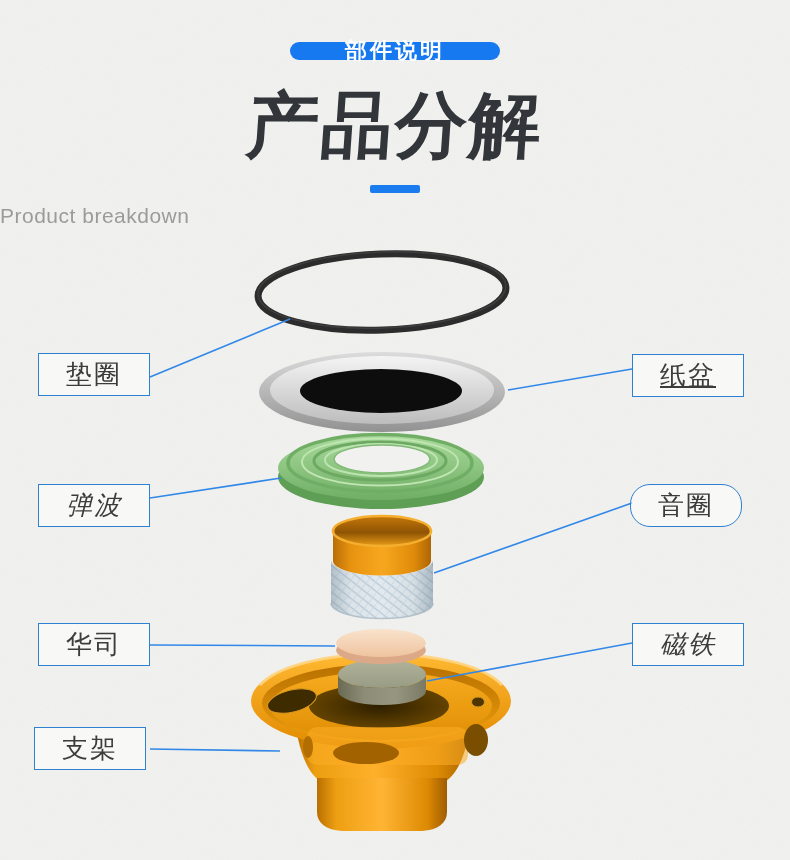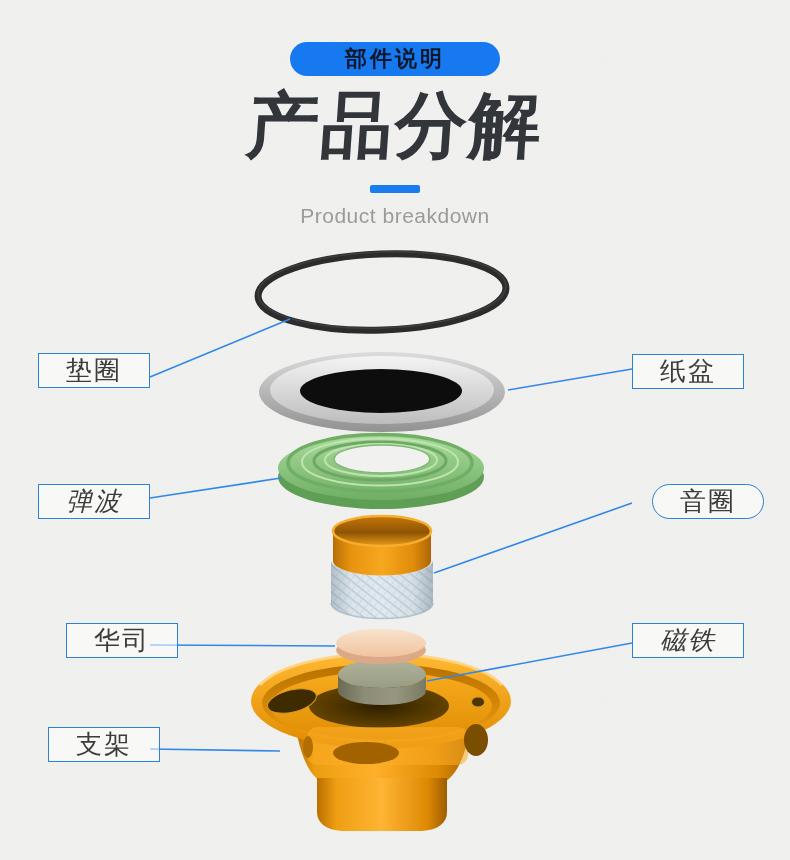--- a/index.html
+++ b/index.html
@@ -3,40 +3,40 @@
 <meta charset="utf-8">
 <style>
   html,body{margin:0;padding:0;}
   body{
     width:790px;height:860px;position:relative;overflow:hidden;
     background:#F1F1EF;
     font-family:"Liberation Sans", sans-serif;
   }
   #art{position:absolute;left:0;top:0;z-index:0;}
   .badge{
-    position:absolute;left:290px;top:42px;width:210px;height:34px;
-    background:#1779F0;border-radius:17px;color:#0f172a;
+    position:absolute;left:290px;top:42px;width:210px;height:18px;
+    background:#1779F0;border-radius:17px;color:#ffffff;
     font-size:22px;font-weight:bold;letter-spacing:3px;
     display:flex;align-items:center;justify-content:center;z-index:2;
   }
   .title{
     position:absolute;left:0;top:88px;width:790px;text-align:center;
     font-size:72px;font-weight:bold;color:#32363A;letter-spacing:2px;
     transform:skewX(-4deg);line-height:1.05;z-index:2;
   }
   .divider{
     position:absolute;left:370px;top:185px;width:50px;height:8px;
     background:#1B7CEF;border-radius:2px;z-index:2;
   }
   .subtitle{
-    position:absolute;left:0;top:204px;width:790px;text-align:center;
+    position:absolute;left:0;top:204px;width:790px;
     font-size:21px;color:#9B9B9B;letter-spacing:0.5px;z-index:2;
   }
   .label-box{
-    position:absolute;width:112px;height:35px;box-sizing:border-box;
+    position:absolute;width:112px;height:43px;box-sizing:border-box;
     border:1.5px solid #2E80D2;background:rgba(255,255,255,0.55);
     display:flex;align-items:center;justify-content:center;
     font-size:26px;color:#3C3C3C;letter-spacing:2px;z-index:3;
   }
 </style>
 </head>
 <body>
 
 <svg id="art" width="790" height="860" viewBox="0 0 790 860">
   <defs>
@@ -196,18 +196,18 @@
     <line x1="150" y1="749" x2="280" y2="751"></line>
   </g>
 </svg>
 
 <div class="badge">部件说明</div>
 <div class="title">产品分解</div>
 <div class="divider"></div>
 <div class="subtitle">Product breakdown</div>
 
 <div class="label-box" style="left:38px;top:353px;">垫圈</div>
-<div class="label-box" style="left:632px;top:354px;">纸盆</div>
+<div class="label-box" style="left:632px;top:354px;text-decoration:underline;">纸盆</div>
 <div class="label-box" style="left:38px;top:484px;font-style:italic;">弹波</div>
-<div class="label-box" style="left:652px;top:484px;border-radius:20px;">音圈</div>
-<div class="label-box" style="left:38px;top:623px;margin-left:28px;">华司</div>
+<div class="label-box" style="left:630px;top:484px;border-radius:20px;">音圈</div>
+<div class="label-box" style="left:38px;top:623px;">华司</div>
 <div class="label-box" style="left:632px;top:623px;font-style:italic;">磁铁</div>
-<div class="label-box" style="left:48px;top:727px;">支架</div>
+<div class="label-box" style="left:34px;top:727px;">支架</div>
 
 </body></html>

